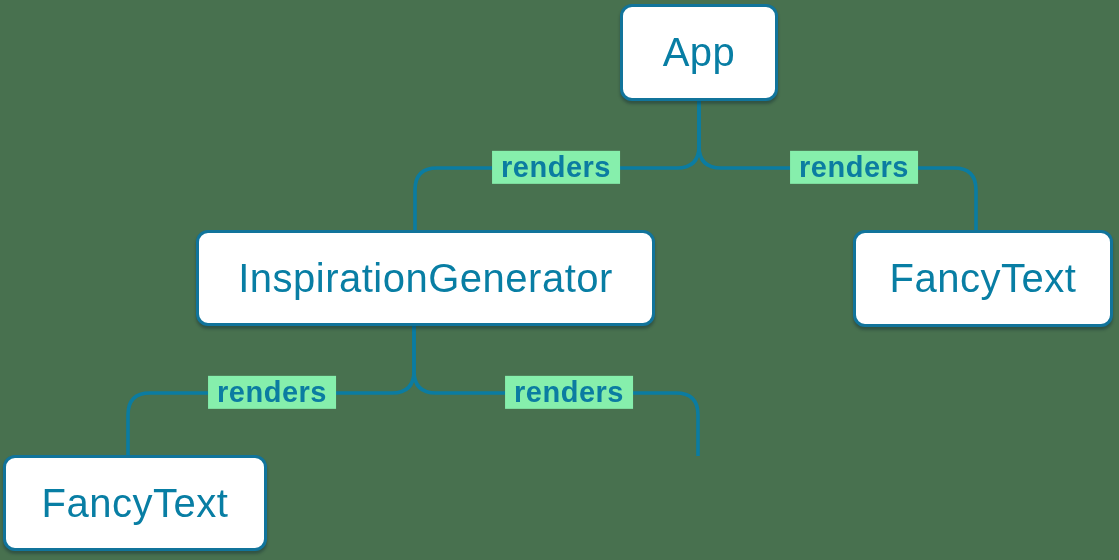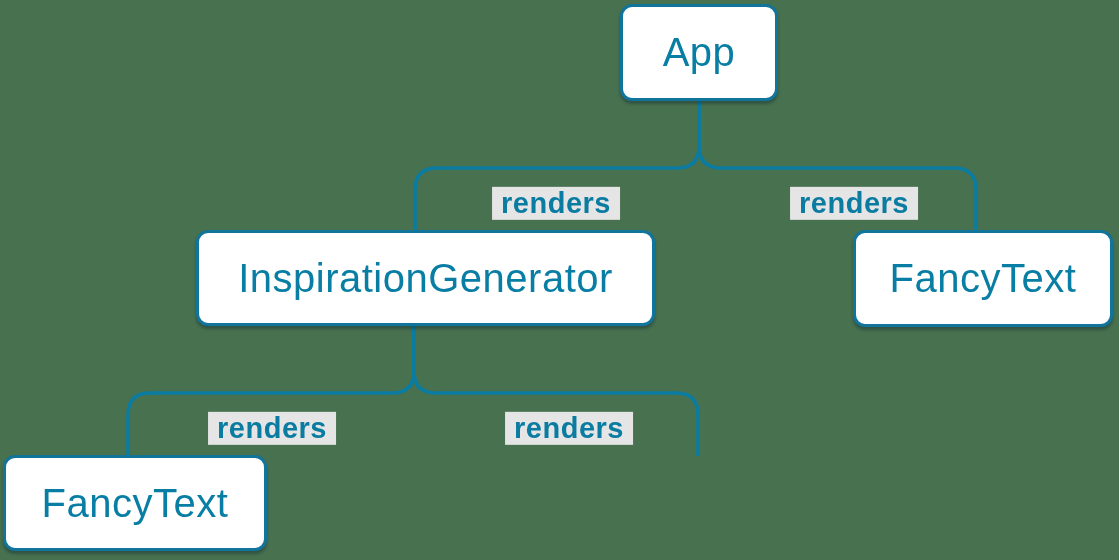--- a/index.html
+++ b/index.html
@@ -43,28 +43,27 @@
     white-space: nowrap;
   }
   .node-app                  { left: 620px; top: 4px;   width: 158px; height: 97px; }
   .node-inspiration-generator{ left: 196px; top: 230px; width: 459px; height: 96px; }
   .node-fancy-text-right     { left: 853px; top: 230px; width: 260px; height: 97px; }
   .node-fancy-text-left      { left: 3px;   top: 455px; width: 264px; height: 96px; }
   .node-copyright            { left: 568px; top: 455px; width: 264px; height: 95px; }
   .edge-label {
     position: absolute;
     transform: translate(-50%, -52%);
-    background: #e5e5e5;
+    background: #86efac;
     color: #0B7CA1;
     font-size: 29px;
     font-weight: bold;
     letter-spacing: 0.5px;
     padding: 0 9px;
     white-space: nowrap;
-    margin-top: 36px;
   }
   .edge-label-1 { left: 556px; top: 168px; }
   .edge-label-2 { left: 854px; top: 168px; }
   .edge-label-3 { left: 272px; top: 393px; }
   .edge-label-4 { left: 569px; top: 393px; }
 </style>
 </head>
 <body>
 
 <div class="stage">

